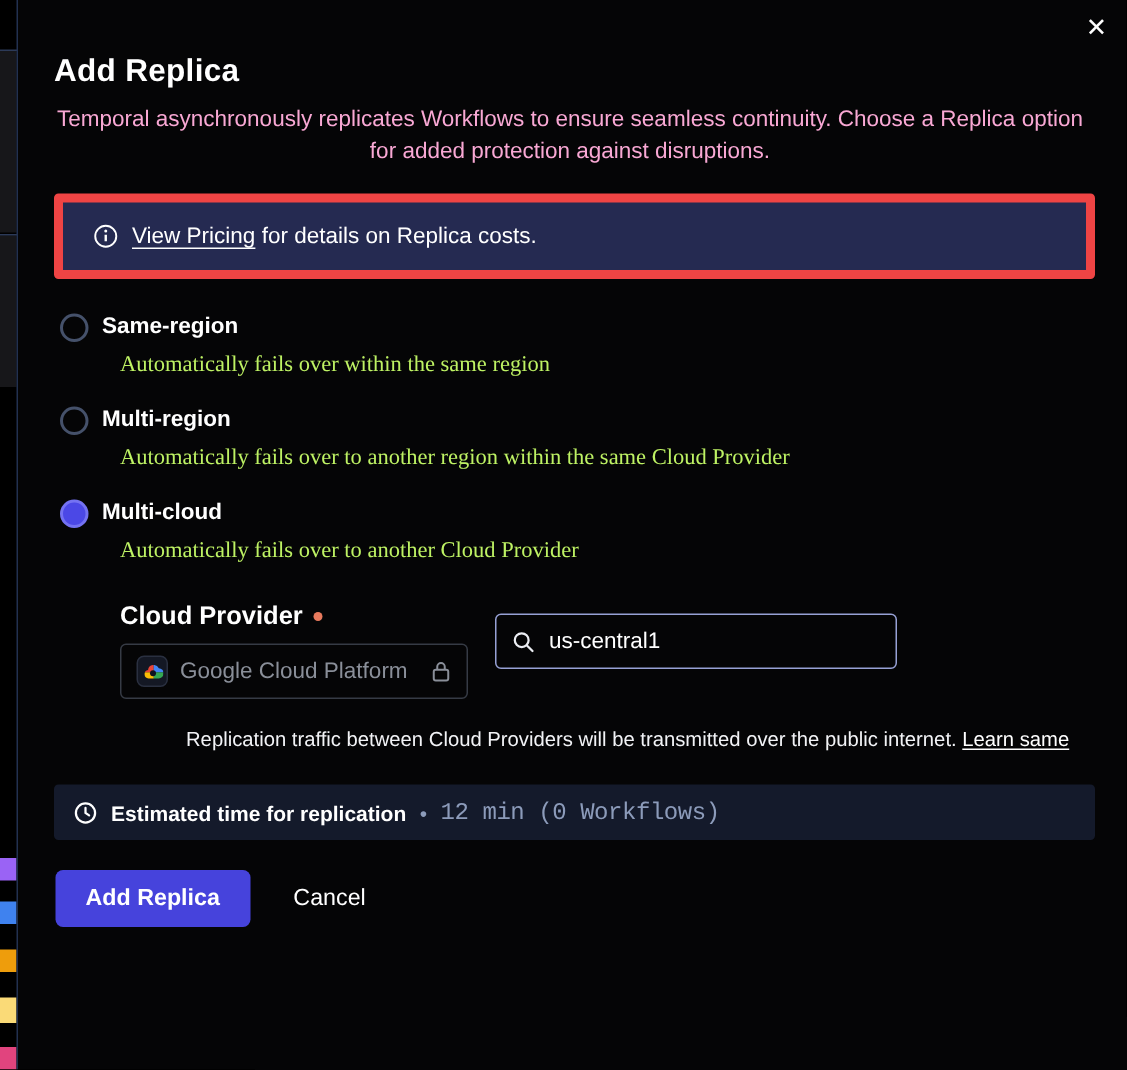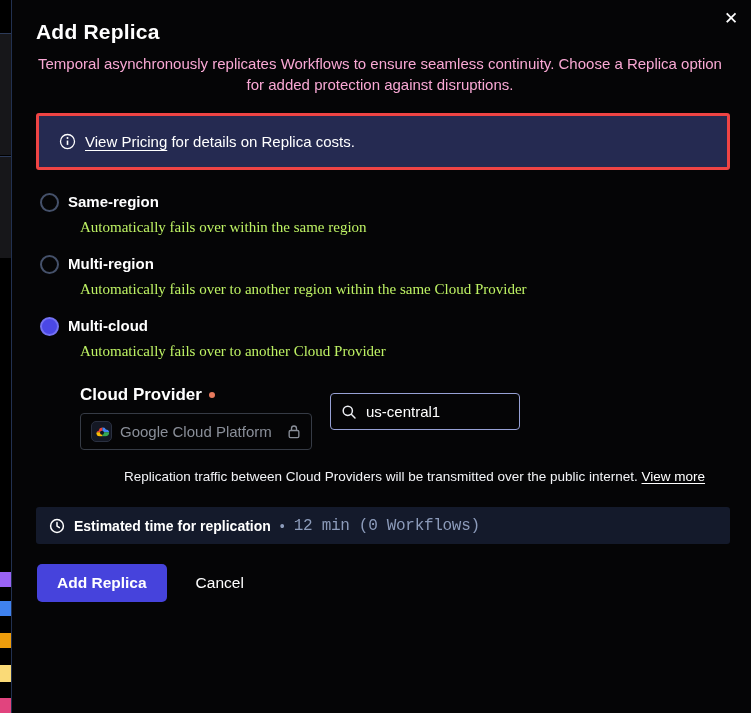--- a/index.html
+++ b/index.html
@@ -21,26 +21,26 @@
   .chip:nth-child(2) { top: 601px; }
   .chip:nth-child(3) { top: 633px; }
   .chip:nth-child(4) { top: 665px; height: 17px; }
   .chip:nth-child(5) { top: 698px; height: 15px; }
 
   
   .modal { position: absolute; left: 12px; top: 0; width: 739px; height: 713px; background: #050506; }
   .close-btn { position: absolute; top: 8px; right: 9px; width: 22px; height: 22px;
     background: none; border: none; color: #fff; font-size: 17px; line-height: 22px;
     font-family: "Liberation Sans", sans-serif; cursor: pointer; font-weight: 400; }
-  .content { padding: 20px 21px 0 24px; }
+  .content { padding: 36px 21px 0 24px; }
 
   .title { font-size: 21px; font-weight: 700; letter-spacing: .2px; }
   .subtitle { margin-top: 9px; font-size: 15px; line-height: 21px; color: #f9a8d4; max-width: 688px; text-align: center; }
 
-  .info-banner { margin-top: 18px; height: 57px; background: #252a51; border: 3px solid #ef4444;
+  .info-banner { margin-top: 18px; height: 57px; background: #252a51; border: 6px solid #ef4444;
     border-radius: 3px; display: flex; align-items: center; padding: 0 20px; gap: 9px; }
   .info-banner .txt { font-size: 15px; color: #fff; }
   .info-banner a { color: #fff; text-decoration: underline; text-underline-offset: 3px; }
 
   .options { margin-top: 23px; }
   .option { margin-bottom: 19px; }
   .option-head { display: flex; align-items: flex-start; gap: 9px; padding-left: 4px; cursor: pointer; }
   .radio { width: 19px; height: 19px; border-radius: 50%; border: 2px solid #45516a; background: transparent; flex: 0 0 19px; }
   .option.selected .radio { background: #4b48e6; border-color: #7472f2; }
   .option-label { font-size: 15px; font-weight: 700; color: #fff; }
@@ -48,21 +48,21 @@
 
   .mc-form { padding-left: 44px; margin-top: 25px; }
   .fields { display: flex; gap: 18px; }
   .field-label { font-size: 17px; font-weight: 700; display: flex; align-items: center; gap: 7px; }
   .req-dot { width: 6px; height: 6px; border-radius: 50%; background: #e87a5d; display: inline-block; }
   .field-box { margin-top: 8px; height: 37px; border-radius: 4px; display: flex; align-items: center; }
   .cp-box { width: 232px; border: 1px solid #363b45; padding: 0 10px; gap: 8px; }
   .gcp-badge { width: 21px; height: 21px; border-radius: 5px; background: #141824; border: 1px solid #2a3040;
     display: flex; align-items: center; justify-content: center; flex: 0 0 21px; }
   .cp-value { font-size: 15px; color: #8a8f99; flex: 1 1 auto; white-space: nowrap; }
-  .rr-box { width: 190px; border: 1px solid #97a1d5; padding: 0 10px; gap: 9px; text-align: center; }
+  .rr-box { width: 268px; border: 1px solid #97a1d5; padding: 0 10px; gap: 9px; text-align: center; }
   .rr-value { font-size: 15px; color: #fff; font-weight: 500; }
 
   .note { margin-top: 19px; padding-left: 44px; font-size: 13.5px; color: #f2f3f6; }
   .note a { color: #fff; text-decoration: underline; text-underline-offset: 2px; }
 
   .estimate { margin-top: 23px; height: 37px; background: #141a2b; border-radius: 3px;
     display: flex; align-items: center; padding: 0 13px; gap: 9px; }
   .estimate .lbl { font-size: 14px; font-weight: 700; color: #fff; }
   .estimate .sep { color: #8c9bba; font-size: 14px; }
   .estimate .val { font-family: Liberation Mono, monospace; font-size: 16px; color: #8c9bba; letter-spacing: -.3px; }
@@ -176,21 +176,21 @@
                   <svg width="16" height="16" viewBox="0 0 16 16">
                     <circle cx="6.8" cy="6.8" r="4.6" fill="none" stroke="#eceef3" stroke-width="1.5"></circle>
                     <line x1="10.3" y1="10.3" x2="14" y2="14" stroke="#eceef3" stroke-width="1.5" stroke-linecap="round"></line>
                   </svg>
                 </span>
                 <span class="rr-value">us-central1</span>
               </div>
             </div>
           </div>
 
-          <div class="note"><span>Replication traffic between Cloud Providers will be transmitted over the public internet. </span><a href="#">View more</a></div>
+          <div class="note"><span>Replication traffic between Cloud Providers will be transmitted over the public internet. </span><a href="#">Learn same</a></div>
         </div>
       </div>
     </div>
 
     <div class="estimate">
       <span>
         <svg width="16" height="16" viewBox="0 0 16 16">
           <circle cx="8" cy="8" r="6.4" fill="none" stroke="#ffffff" stroke-width="1.5"></circle>
           <path d="M8 4.6 V8 L10.4 9.6" fill="none" stroke="#ffffff" stroke-width="1.5" stroke-linecap="round"></path>
         </svg>

